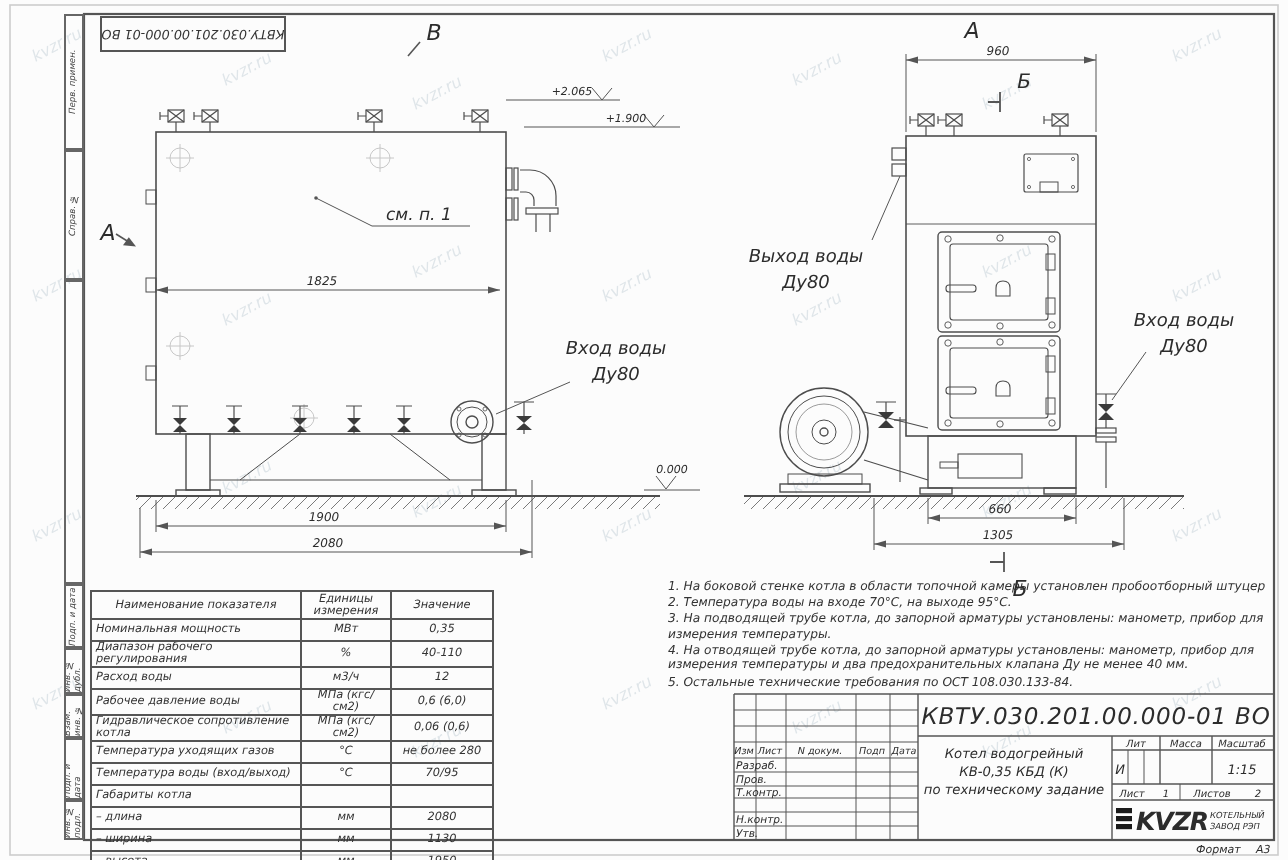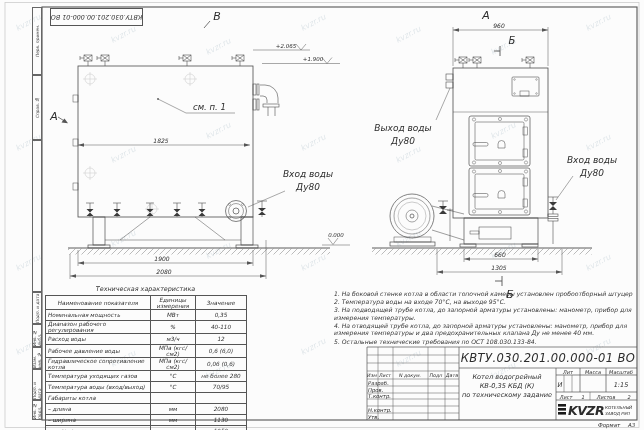--- a/index.html
+++ b/index.html
@@ -388,21 +388,20 @@
 
   <div class="mcell" style="top:7px;height:68px;">Перв. примен.</div>
   <div class="mcell" style="top:75px;height:65px;">Справ. №</div>
   <div class="mcell" style="top:140px;height:152px;"></div>
   <div class="mcell" style="top:292px;height:32px;">Подп. и дата</div>
   <div class="mcell" style="top:324px;height:23px;">Инв. № дубл.</div>
   <div class="mcell" style="top:347px;height:22px;">Взам. инв. №</div>
   <div class="mcell" style="top:369px;height:31px;">Подп. и дата</div>
   <div class="mcell" style="top:400px;height:20px;">Инв. № подл.</div>
 
-  <div class="spec-title">Техническая характеристика</div>
   <table class="spec">
     <colgroup>
         <col style="width:105px">
         <col style="width:45px">
         <col style="width:51px">
       </colgroup>
     <tbody>
         <tr>
       <th>Наименование показателя</th>
       <th>Единицы измерения</th>

